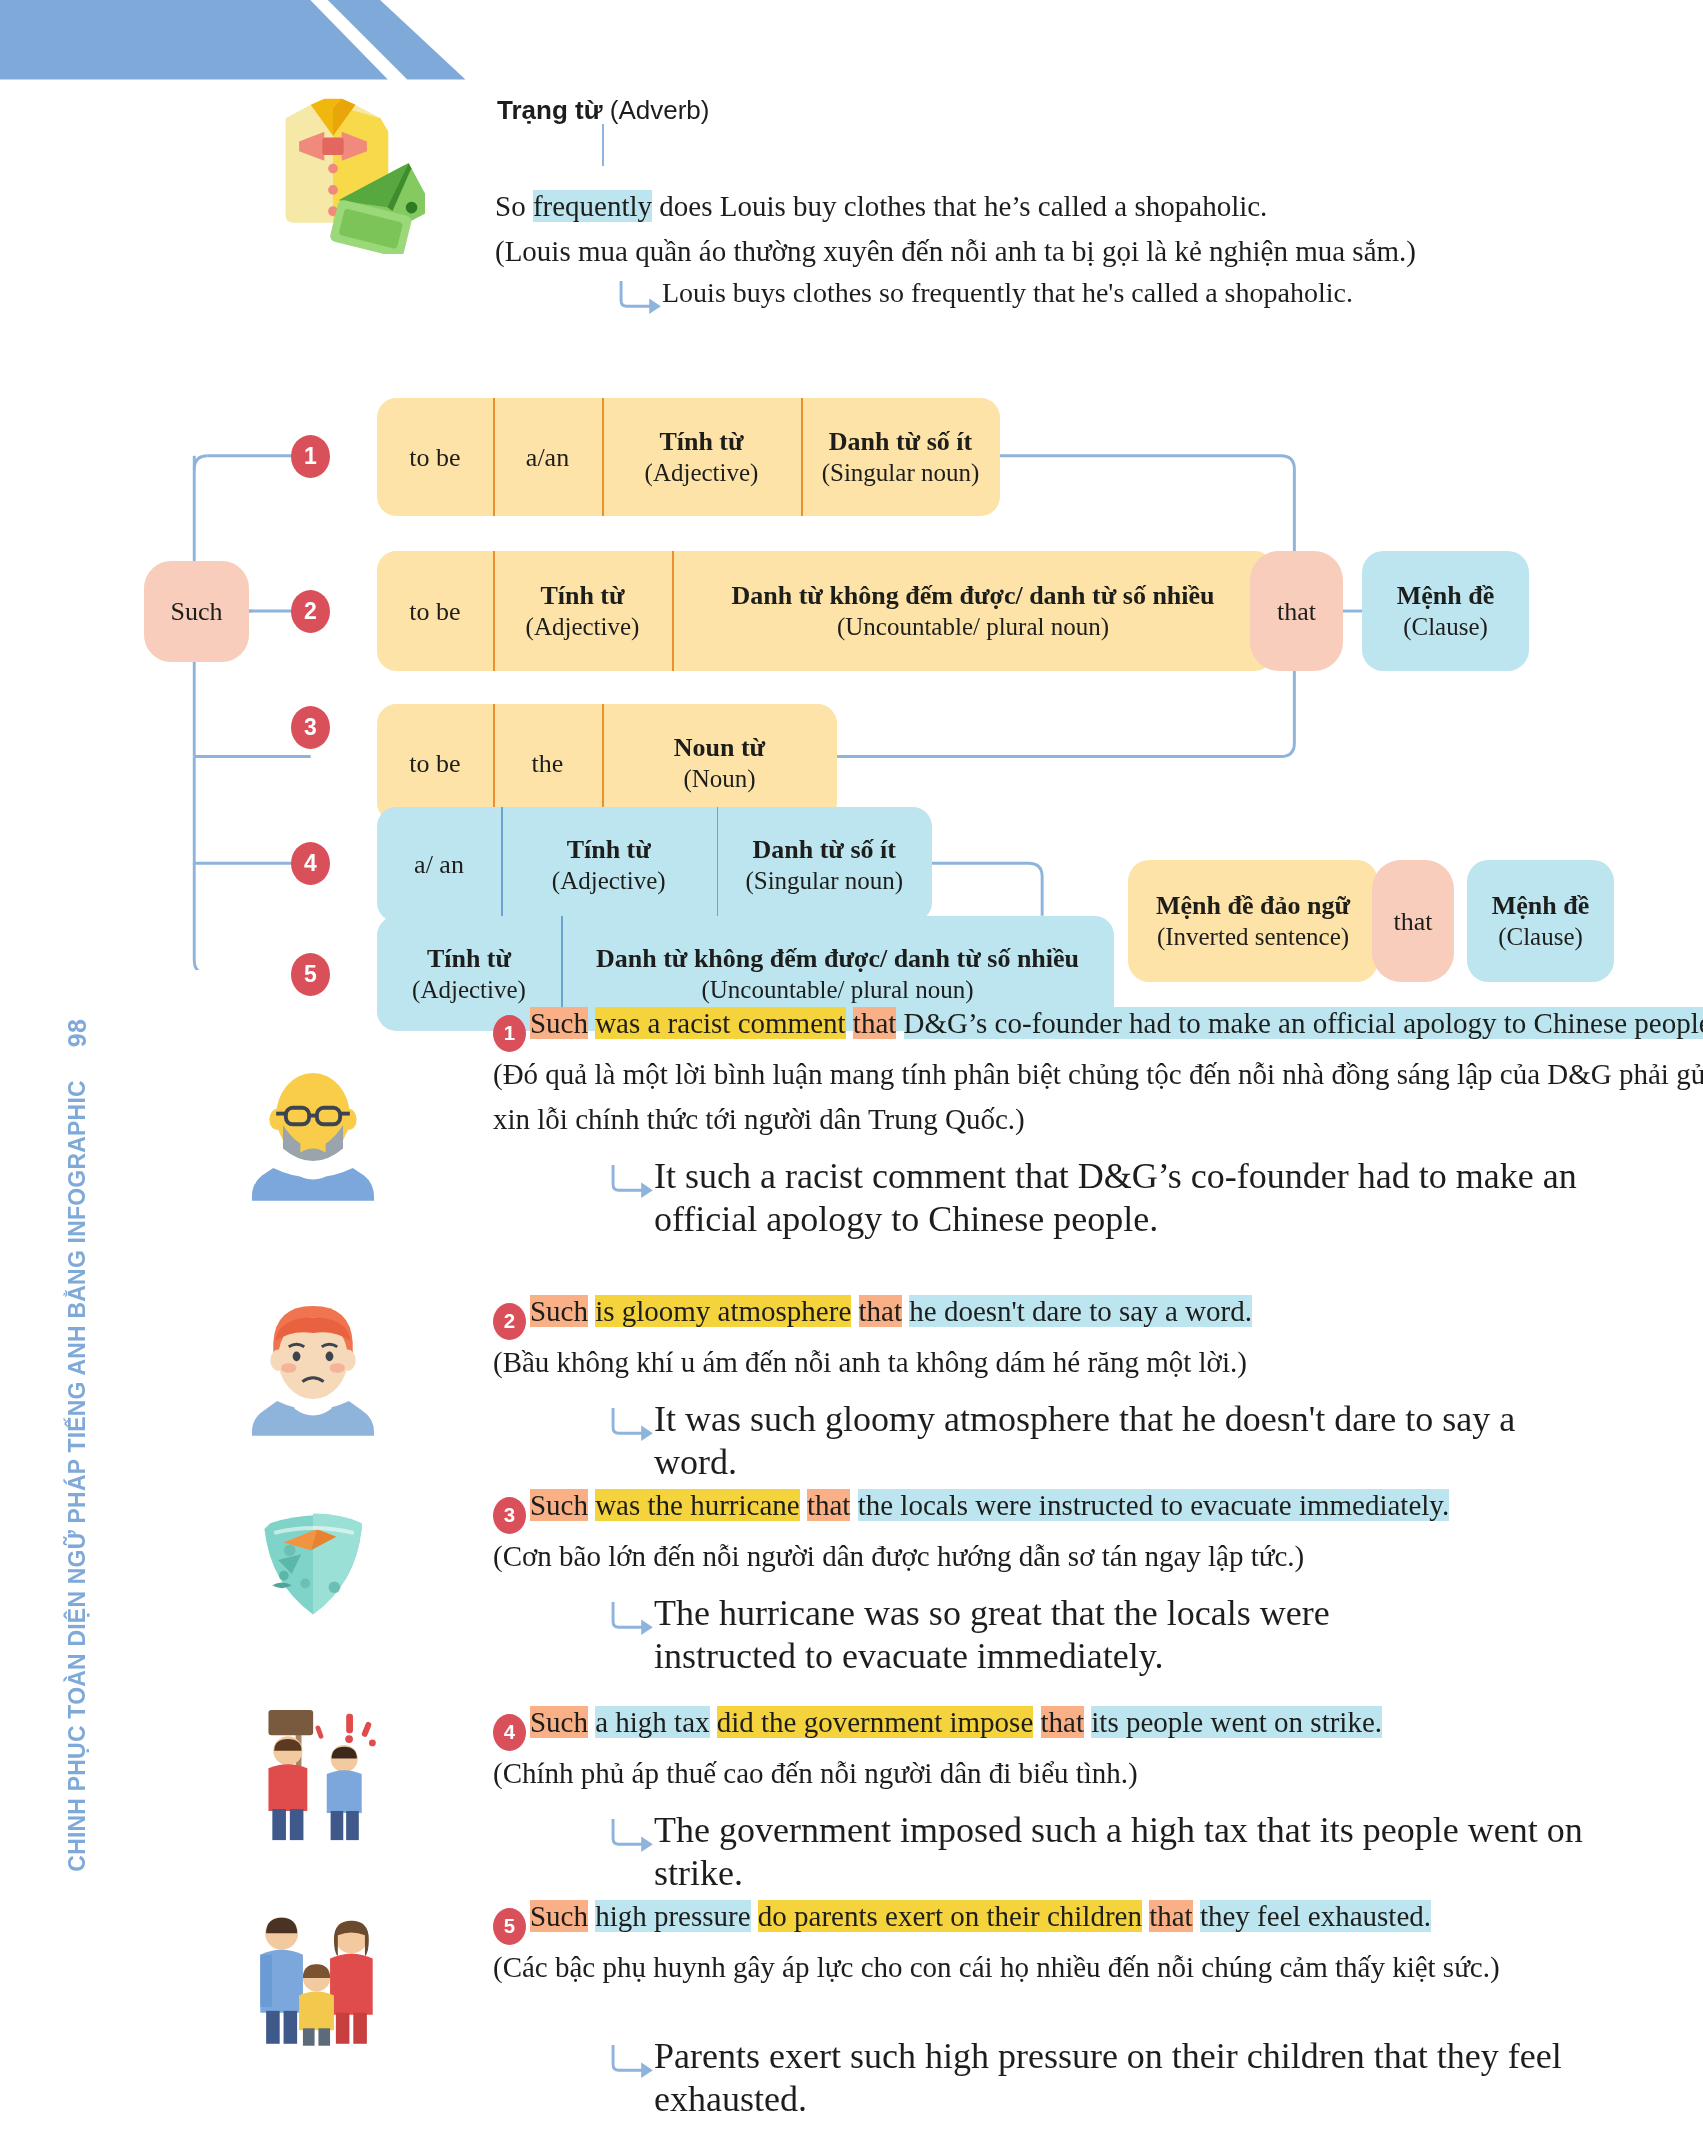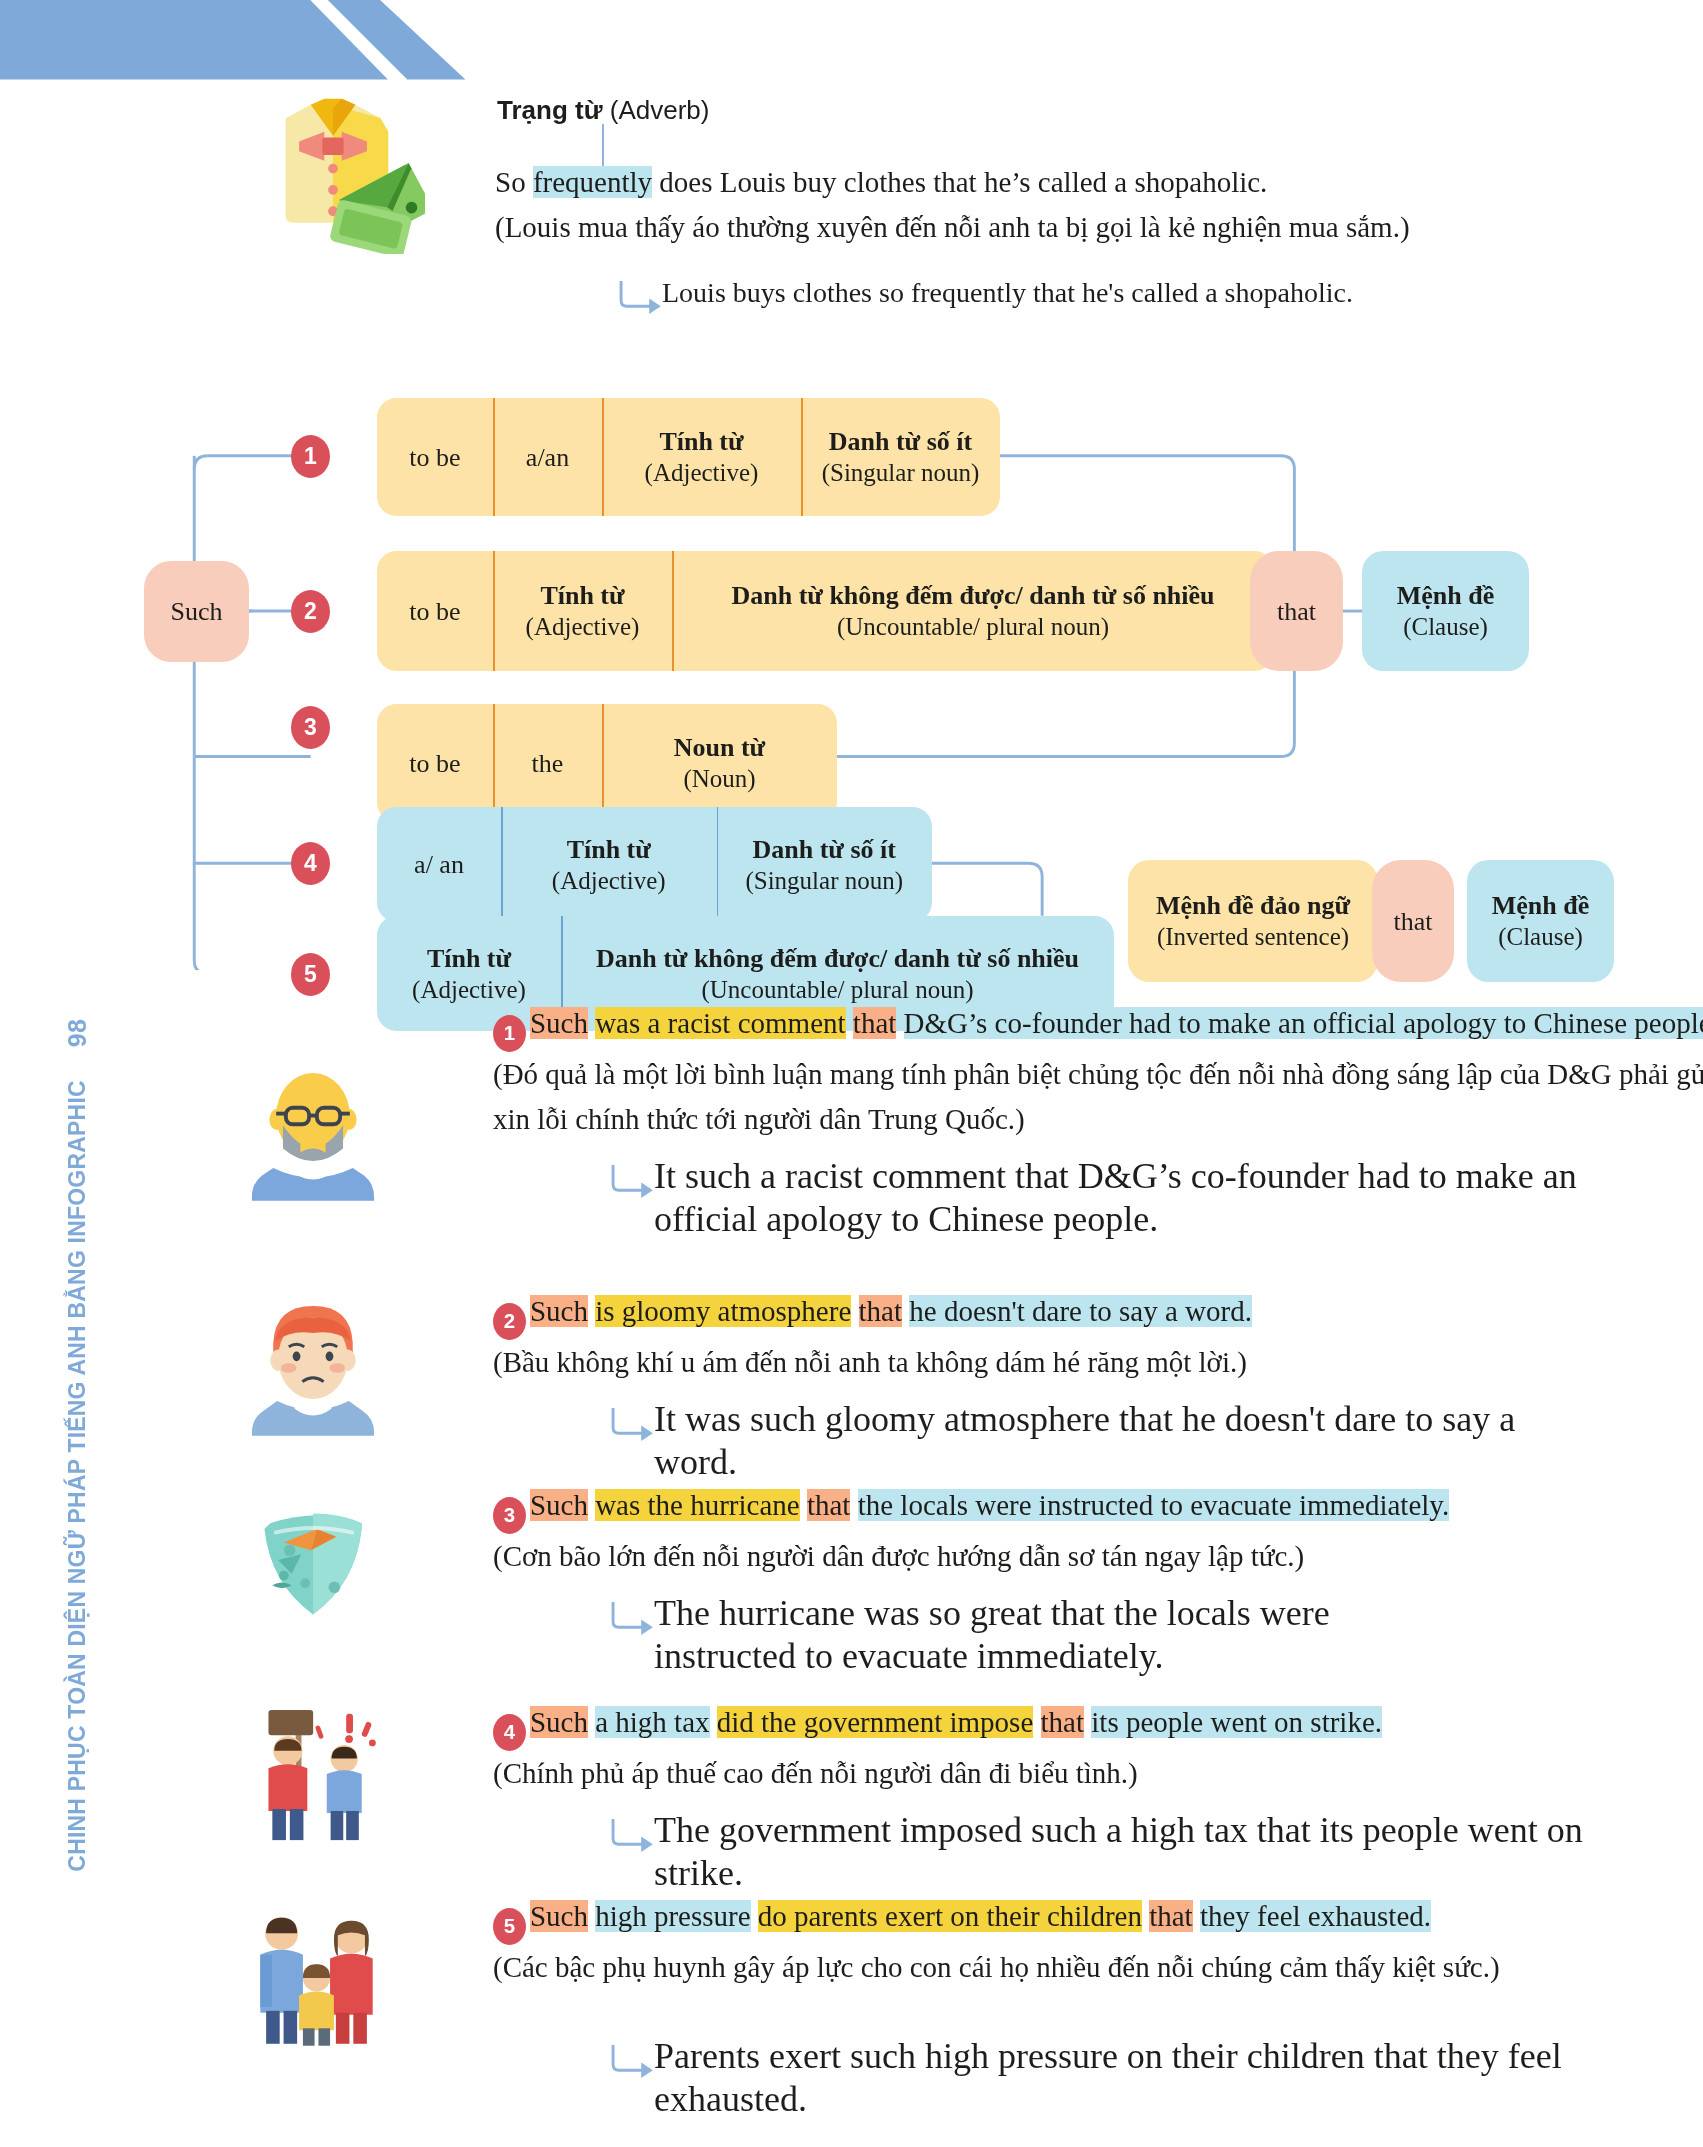--- a/index.html
+++ b/index.html
@@ -53,21 +53,21 @@
   .hdr-icon { position: absolute; left: 241px; top: 89px; width: 184px; height: 165px; }
   .hdr-title {
     position: absolute; left: 497px; top: 95px;
     font-family: "Liberation Sans", sans-serif;
     font-size: 26px; color: #1d1d1b;
   }
   .hdr-title b { font-weight: bold; }
   .hdr-en { font-weight: normal; }
 
   .hdr-sent {
-    position: absolute; left: 495px; top: 160px;
+    position: absolute; left: 495px; top: 184px;
     width: 1145px;
     font-size: 29px; line-height: 44px; color: #1d1d1b;
   }
   .hl-blue { background: #bde5ef; }
   .hl-yellow { background: #f5d33c; }
   .hl-orange { background: #fab086; }
 
   .hdr-arrow-line {
     position: absolute; left: 602px; top: 124px;
     width: 1.9px; height: 42px; background: #8fb4dc;
@@ -189,21 +189,21 @@
   </div>
 
   <div class="hdr-title">
     <b>Trạng từ</b><span class="hdr-en"> (Adverb)</span>
   </div>
 
   <div class="hdr-arrow-line"></div>
 
   <div class="hdr-sent">
     <div class="ex-en" id="hdr-sentence"><span>So </span><span class="hl-blue">frequently</span><span> does Louis buy clothes that he’s called a shopaholic.</span></div>
-    <div class="ex-vi">(Louis mua thấy áo thường xuyên đến nỗi anh ta bị gọi là kẻ nghiện mua sắm.)</div>
+    <div class="ex-vi">(Louis mua quần áo thường xuyên đến nỗi anh ta bị gọi là kẻ nghiện mua sắm.)</div>
   </div>
 
   <div class="arrow-row" style="left:617px; top:264px; width:1029px;">
     <span class="arrow-ico">
       <svg width="45" height="33" viewBox="0 0 46 34">
         <path d="M4 0 L4 20 Q4 26 10 26 L34 26" fill="none" stroke="#8fb4dc" stroke-width="3"></path>
         <polygon points="33,18 45,26 33,34" fill="#8fb4dc"></polygon>
       </svg>
     </span>
     <span class="arrow-txt">Louis buys clothes so frequently that he's called a shopaholic.</span>

